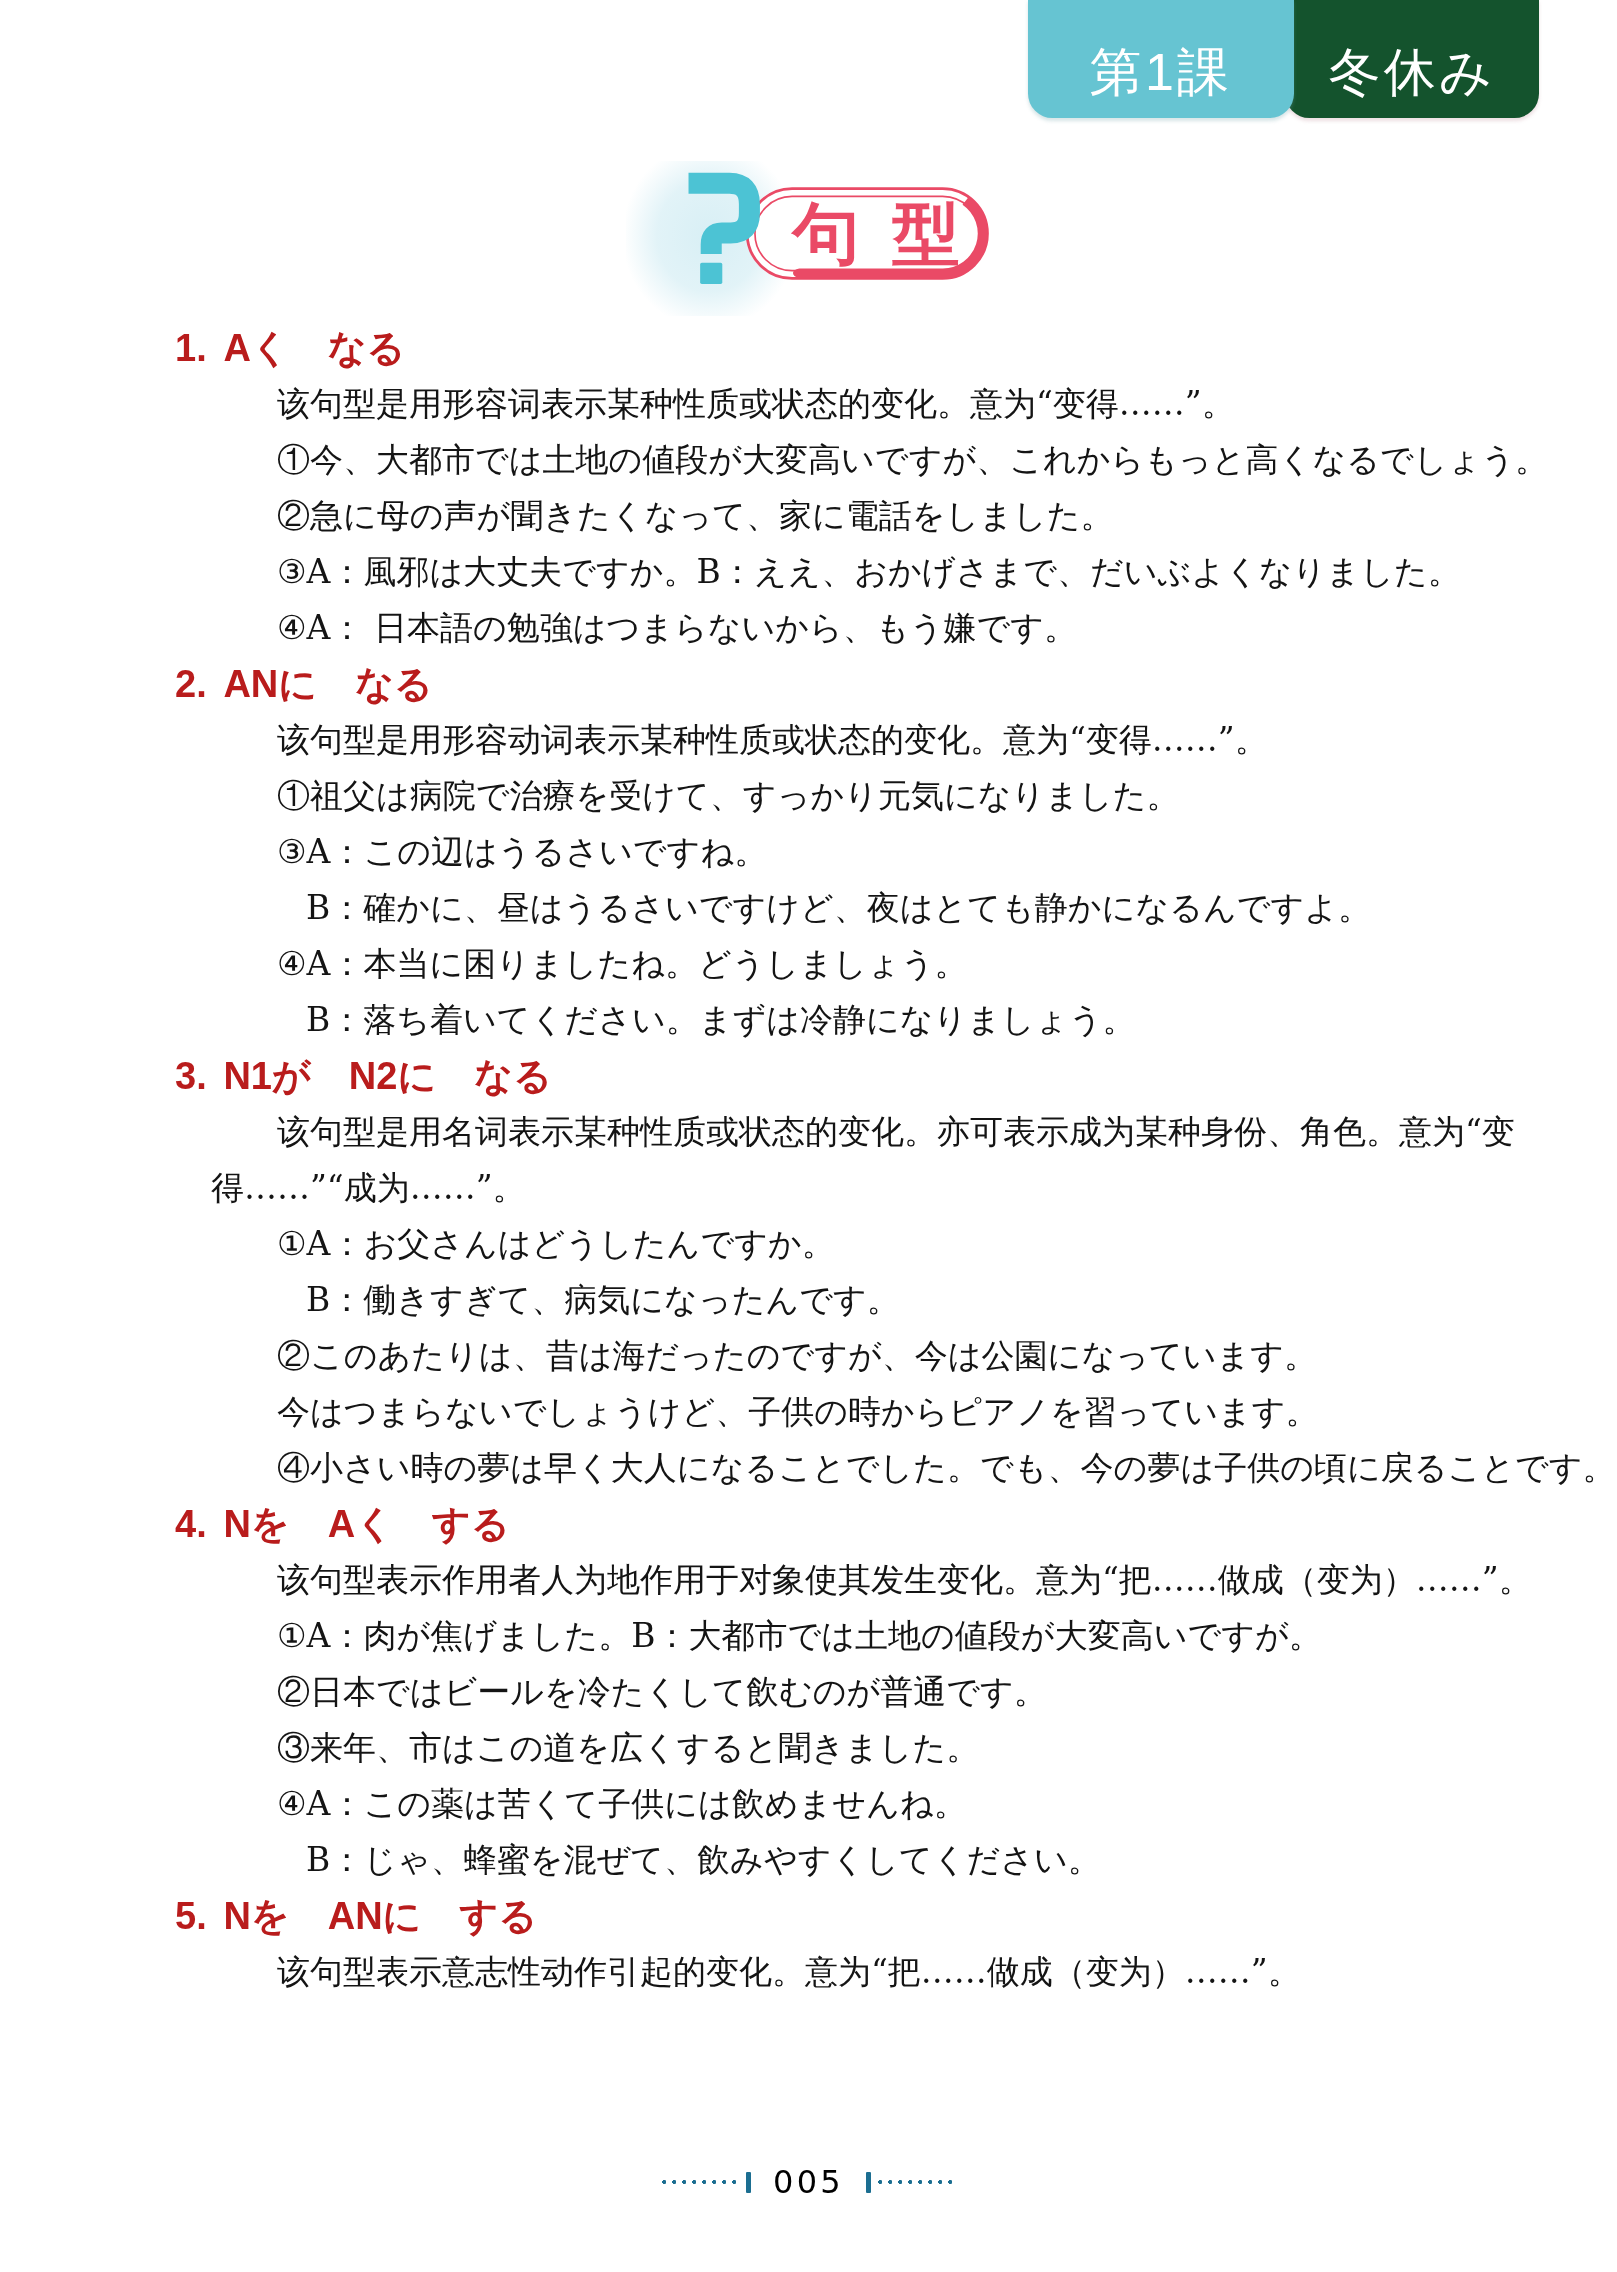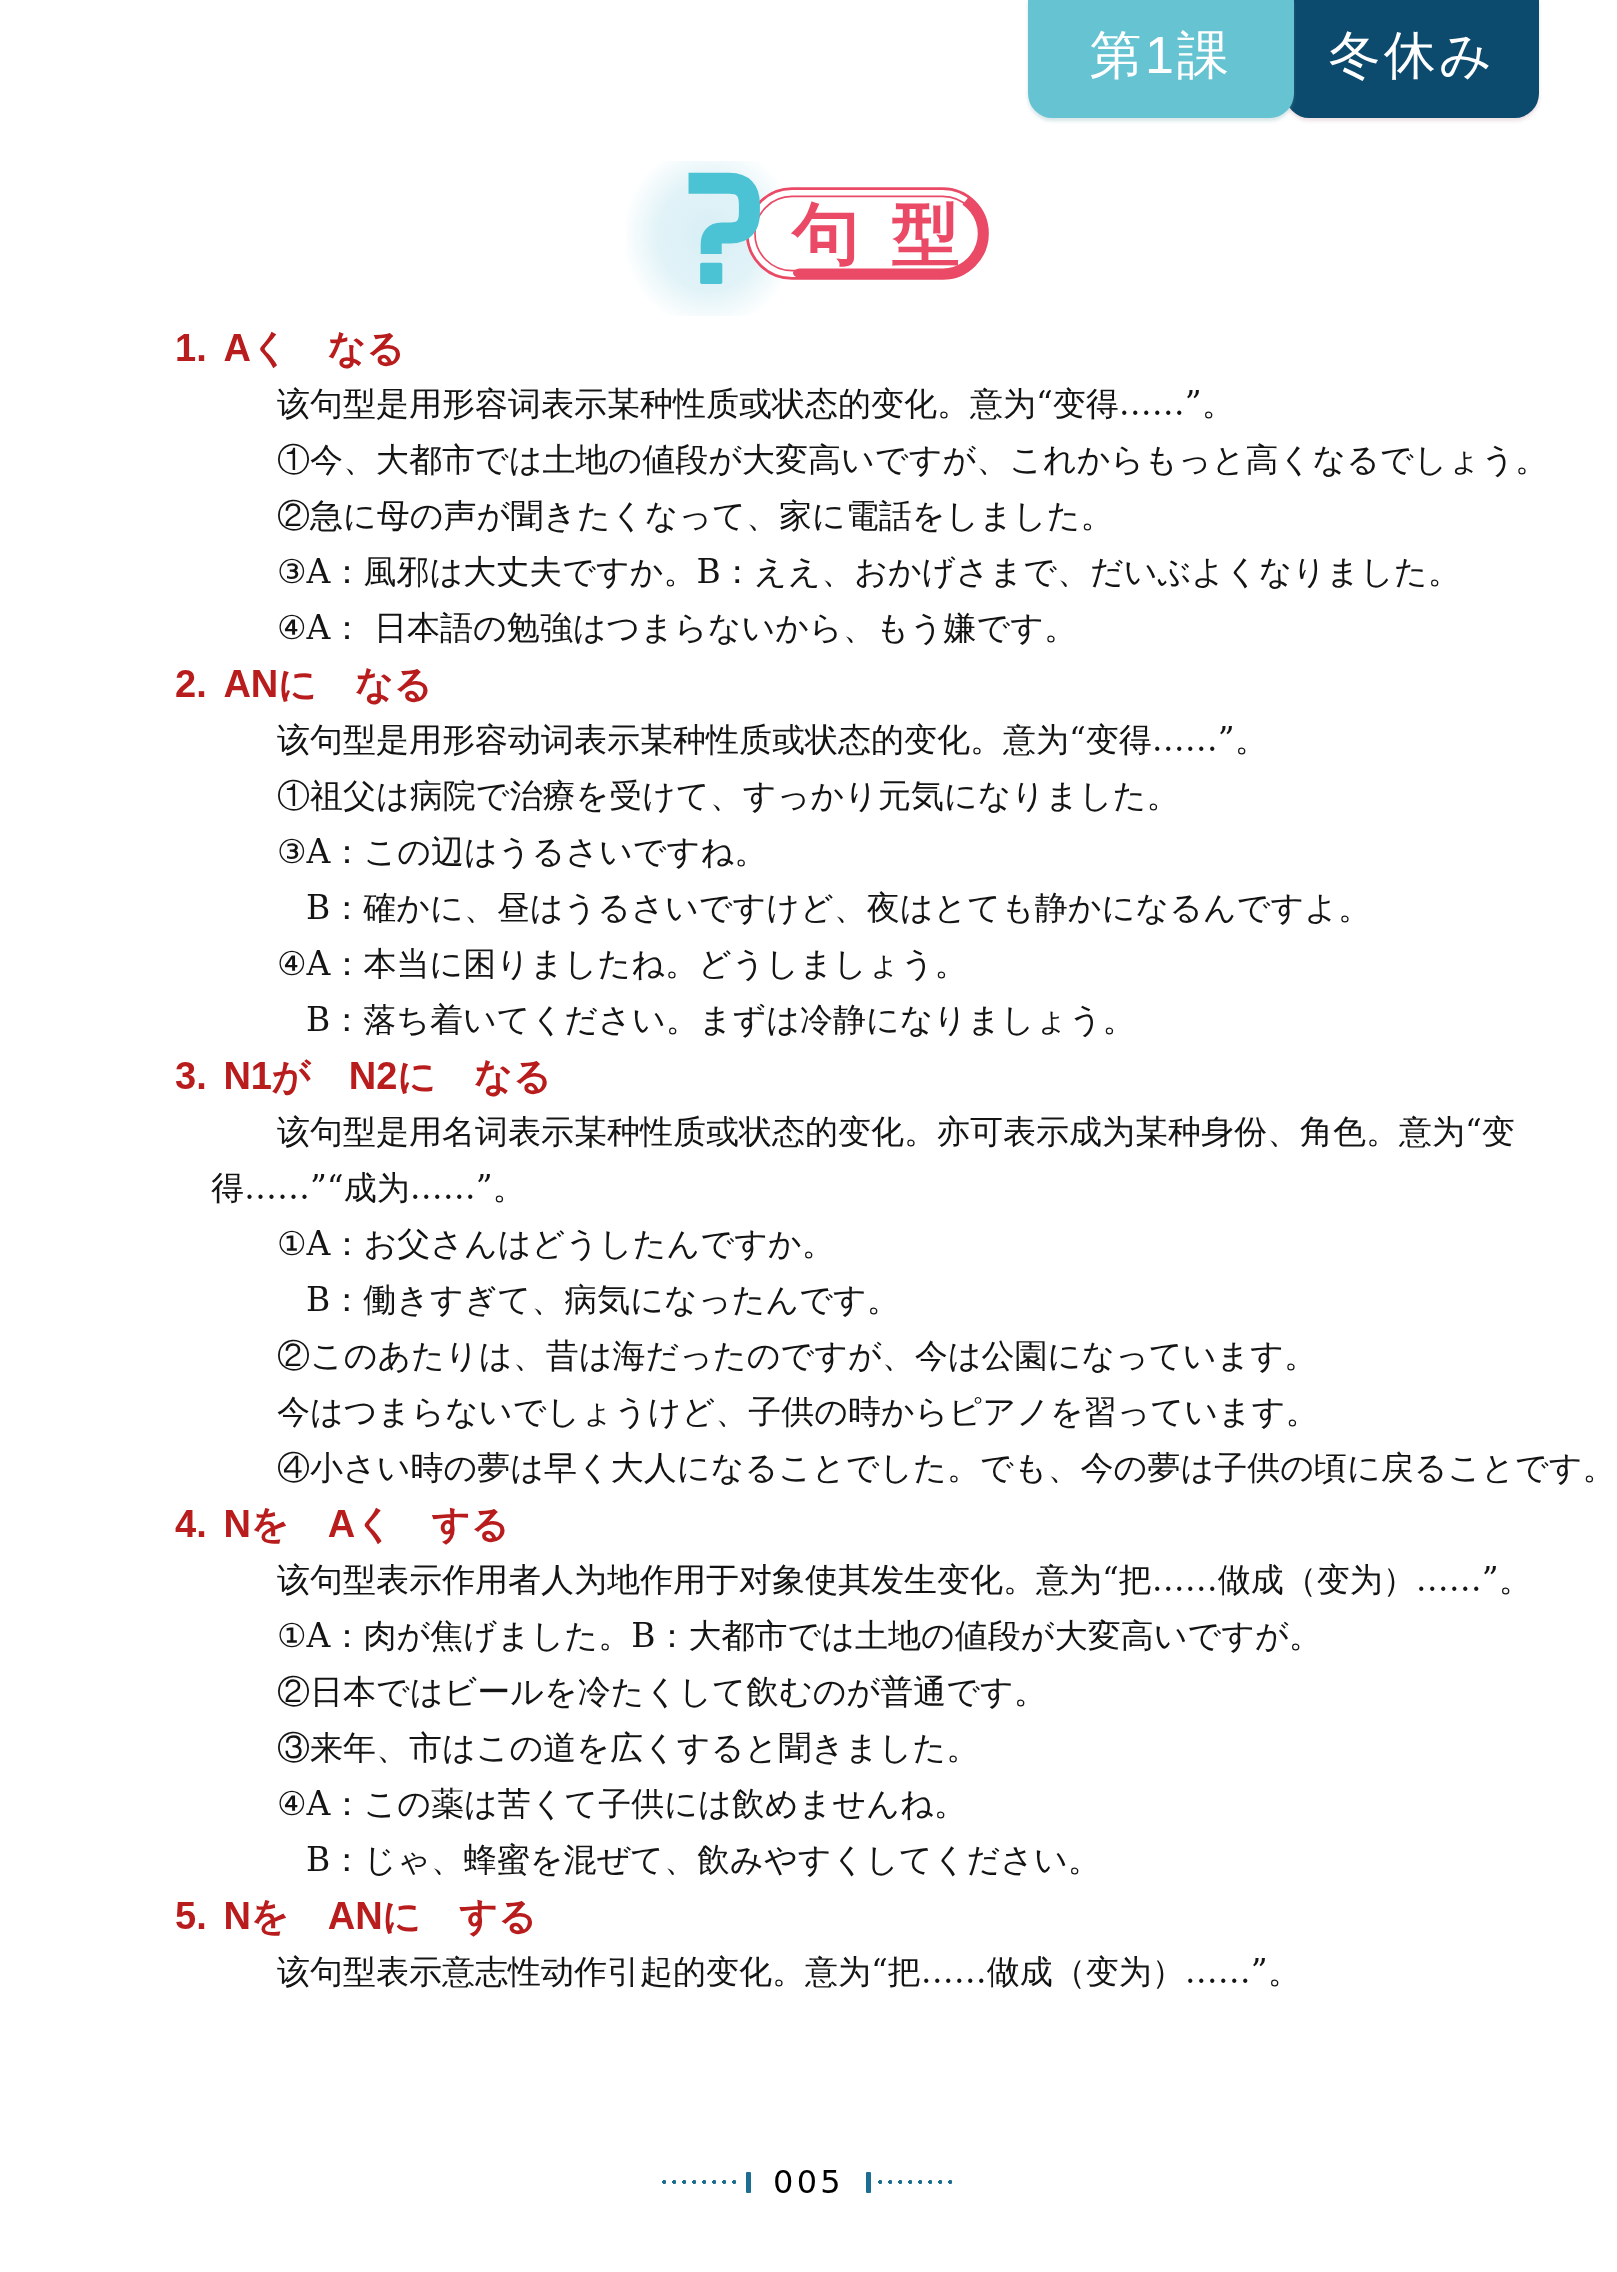--- a/index.html
+++ b/index.html
@@ -10,25 +10,25 @@
     color:#141414;
   }
 
   
   .tab {
     position:absolute; top:0; height:118px;
     display:flex; align-items:flex-end; justify-content:center;
     border-radius:0 0 24.4px 24.4px;
     color:#ffffff; font-family:"Liberation Sans",sans-serif;
     font-size:52px; font-weight:400; letter-spacing:3.3px;
-    padding-bottom:27px; box-sizing:border-box;
+    padding-bottom:10px; box-sizing:border-box;
   }
   .tab-lesson { left:1028px; width:266px; background:#66c4d2; z-index:2;
                 box-shadow:0 2.8px 3.9px rgba(110,160,170,.28); }
-  .tab-topic  { left:1285px; width:254px; background:#0c4a6e; z-index:1;
+  .tab-topic  { left:1285px; width:254px; background:#14532d; z-index:1;
                 box-shadow:0 2.8px 3.9px rgba(190,140,150,.28);font-family:Liberation Mono, monospace; }
 
   
   .badge { position:absolute; left:626px; top:161px; width:383px; height:155px; }
 
   
   .content {
     position:absolute; left:175px; top:320px; width:1371px;
     white-space:nowrap;
   }

